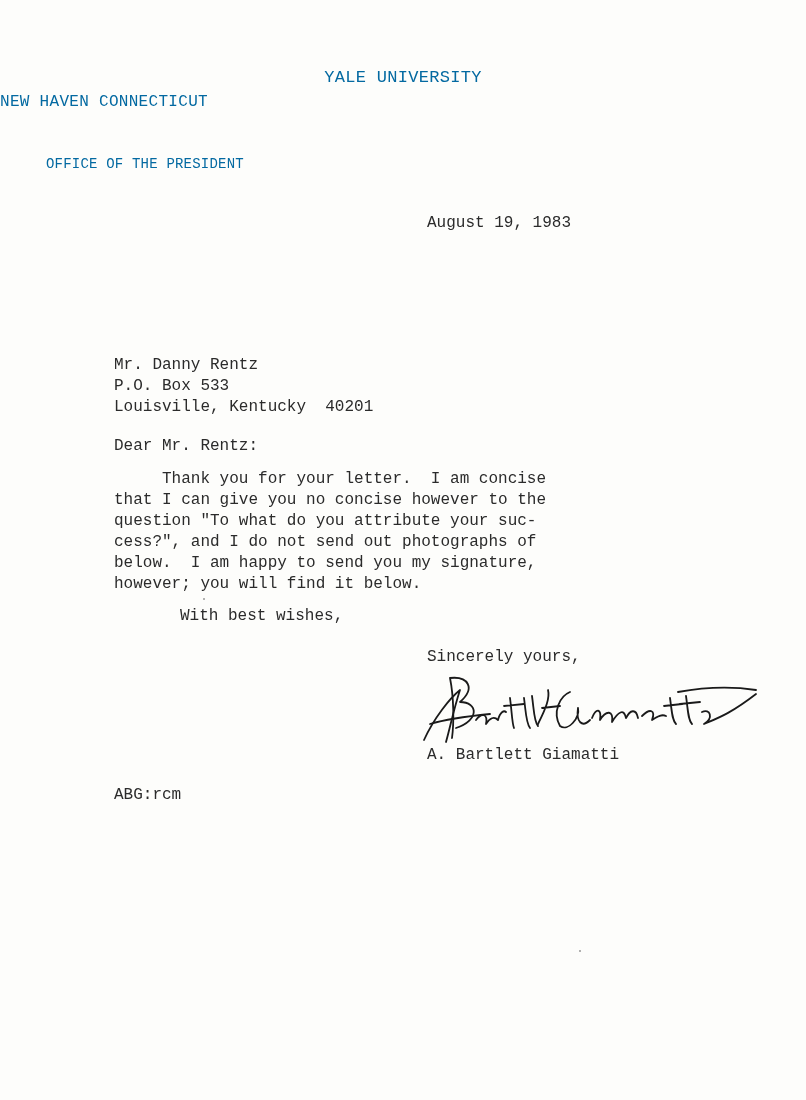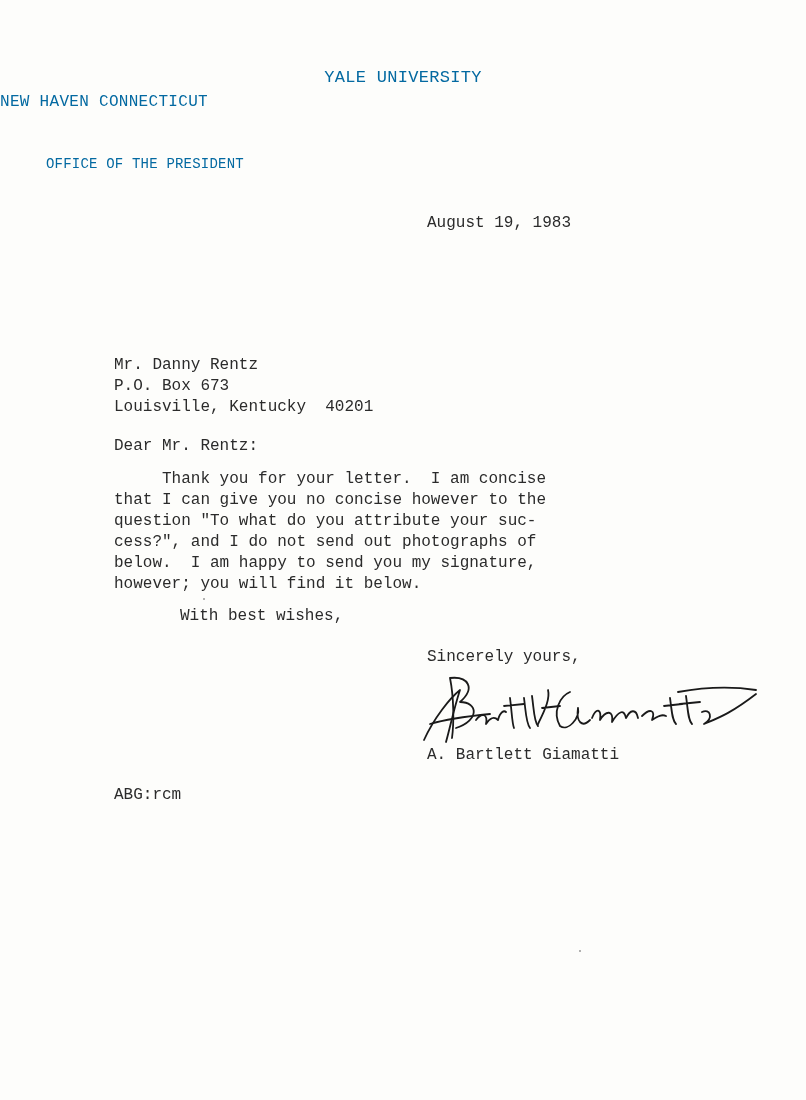--- a/index.html
+++ b/index.html
@@ -31,21 +31,21 @@
 <body>
 
 <div>
   <div id="uni" class="abs serif">YALE UNIVERSITY</div>
   <div id="loc" class="abs serif">NEW HAVEN CONNECTICUT</div>
   <div id="office" class="abs serif">OFFICE OF THE PRESIDENT</div>
 
   <div id="date" class="abs mono">August 19, 1983</div>
 
   <div id="a1" class="abs mono addr">Mr. Danny Rentz</div>
-  <div id="a2" class="abs mono addr">P.O. Box 673</div>
+  <div id="a2" class="abs mono addr">P.O. Box 533</div>
   <div id="a3" class="abs mono addr">Louisville, Kentucky  40201</div>
 
   <div id="salut" class="abs mono">Dear Mr. Rentz:</div>
 
   <div class="abs mono body-line" style="top:470px">     Thank you for your letter.  I am concise</div>
   <div class="abs mono body-line" style="top:491px">that I can give you no concise however to the</div>
   <div class="abs mono body-line" style="top:512px">question "To what do you attribute your suc-</div>
   <div class="abs mono body-line" style="top:533px">cess?", and I do not send out photographs of</div>
   <div class="abs mono body-line" style="top:554px">below.  I am happy to send you my signature,</div>
   <div class="abs mono body-line" style="top:575px">however; you will find it below.</div>

